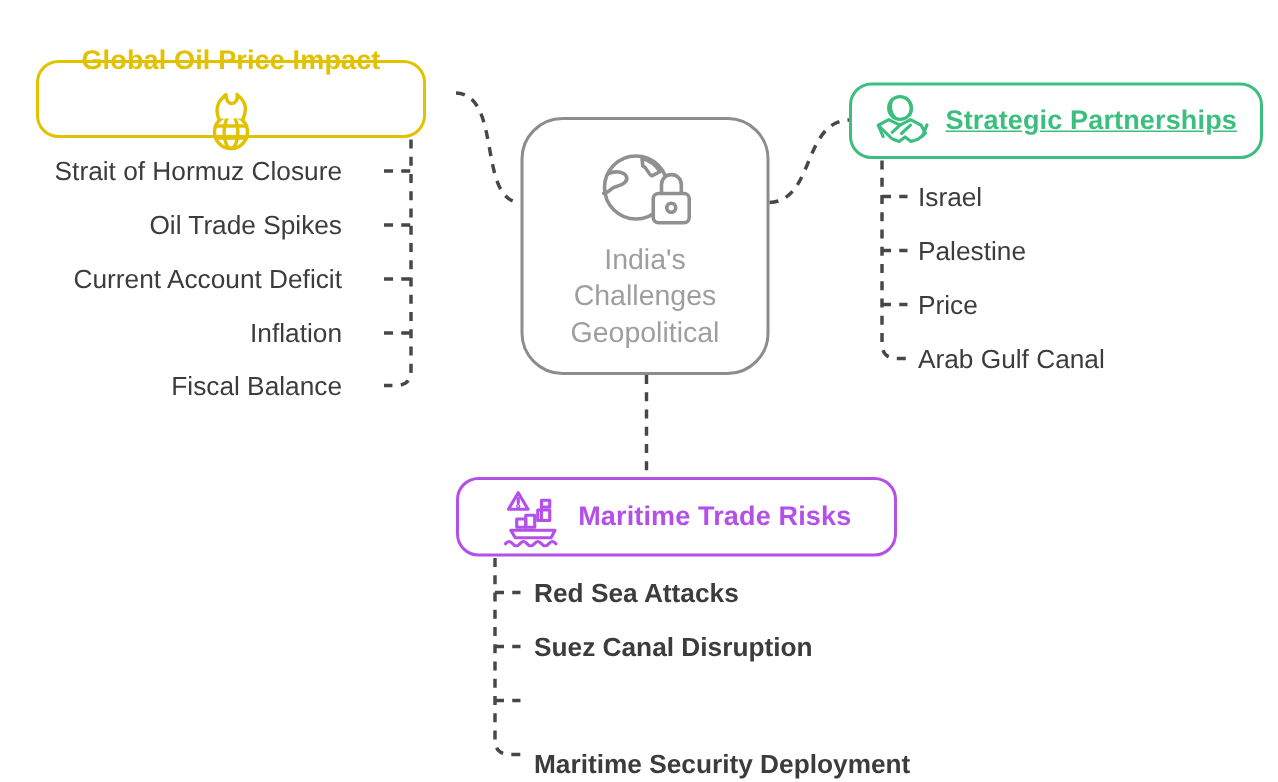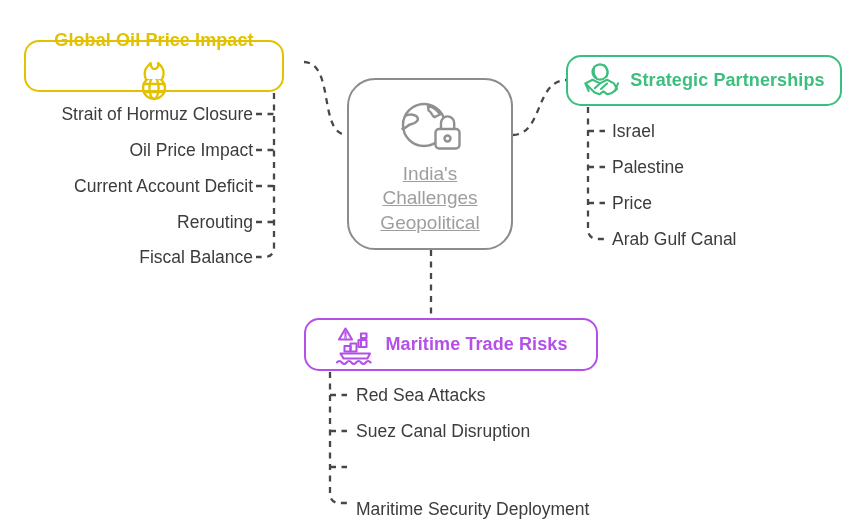--- a/index.html
+++ b/index.html
@@ -26,53 +26,52 @@
   }
   .node .lbl { font-size: 18px; font-weight: 600; letter-spacing: 0.1px; }
   .node svg { flex: 0 0 auto; }
 
   .node-oil {
     left: 24px; top: 40px; width: 260px; height: 52px;
     border: 2px solid var(--oil_color); color: var(--oil_color); flex-direction: column;
   }
   .node-partnerships {
     left: 566px; top: 55px; width: 276px; height: 51px;
-    border: 2px solid var(--partnerships_color); color: var(--partnerships_color);
+    border: 2px solid var(--partnerships_color); color: var(--partnerships_color); text-decoration: underline;
   }
   .node-maritime {
     left: 304px; top: 318px; width: 294px; height: 53px;
     border: 2px solid var(--maritime_color); color: var(--maritime_color);
   }
 
   .node-center {
     left: 347px; top: 78px; width: 166px; height: 172px;
     border: 2px solid var(--center_border_color);
     border-radius: 28px;
     flex-direction: column; gap: 7px;
     padding-top: 4px;
     color: #909090;
   }
   .center-title {
     text-align: center;
     font-size: 19px; line-height: 24.5px;
     color: var(--center_text_color);
-    text-decoration: underline;
   }
 
   .item {
     position: absolute;
     height: 26px; line-height: 26px;
     font-size: 17.5px;
     color: var(--item_text_color);
     white-space: nowrap;
     cursor: pointer;
   }
-  .item-left  { right: 599px; text-align: left; }
+  .item-left  { right: 624px; text-align: left; }
   .item-right { left: 612px; }
-  .item-bottom{ left: 356px; }
+  .item-bottom{ left: 356px; font-weight: bold; }
 </style>
 </head>
 <body>
 
 <div class="canvas">
 
   <svg class="connectors" width="852" height="521" viewBox="0 0 852 521" fill="none" stroke="#474747" stroke-width="2.3" stroke-dasharray="6 5.5" stroke-linecap="butt">
 
     <path d="M304,62 C335,63 318,134 347,135"></path>
     <path d="M513,135 C543,134 535,81 566,80"></path>
@@ -142,23 +141,23 @@
       <rect x="24.5" y="15" width="8" height="7"></rect>
       <rect x="10.5" y="21" width="6" height="5.5"></rect>
       <rect x="16.5" y="18.5" width="6" height="8"></rect>
       <path d="M6.5,28.5 H36 l-2.6,5 H9.5 Z"></path>
       <path d="M3,37.5 q2.4,-3 4.8,0 t4.8,0 t4.8,0 t4.8,0 t4.8,0 t4.8,0 t4.8,0"></path>
     </svg>
     <span class="lbl">Maritime Trade Risks</span>
   </div>
 
   <div class="item item-left" style="top:101px">Strait of Hormuz Closure</div>
-  <div class="item item-left" style="top:137px">Oil Price Impact</div>
+  <div class="item item-left" style="top:137px">Oil Trade Spikes</div>
   <div class="item item-left" style="top:173px">Current Account Deficit</div>
-  <div class="item item-left" style="top:209px">Rerouting</div>
+  <div class="item item-left" style="top:209px">Inflation</div>
   <div class="item item-left" style="top:244px">Fiscal Balance</div>
 
   <div class="item item-right" style="top:118px">Israel</div>
   <div class="item item-right" style="top:154px">Palestine</div>
   <div class="item item-right" style="top:190px">Price</div>
   <div class="item item-right" style="top:226px">Arab Gulf Canal</div>
 
   <div class="item item-bottom" style="top:382px">Red Sea Attacks</div>
   <div class="item item-bottom" style="top:418px">Suez Canal Disruption</div>
   <div class="item item-bottom" style="top:496px">Maritime Security Deployment</div>

